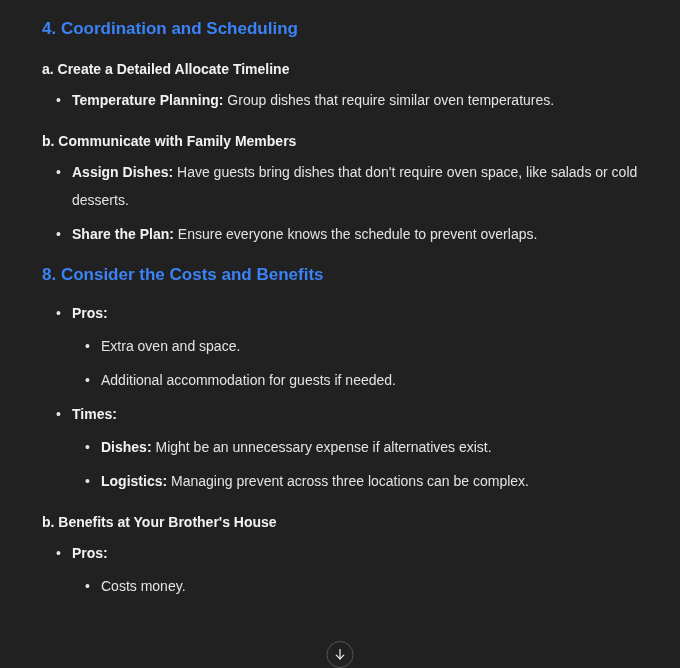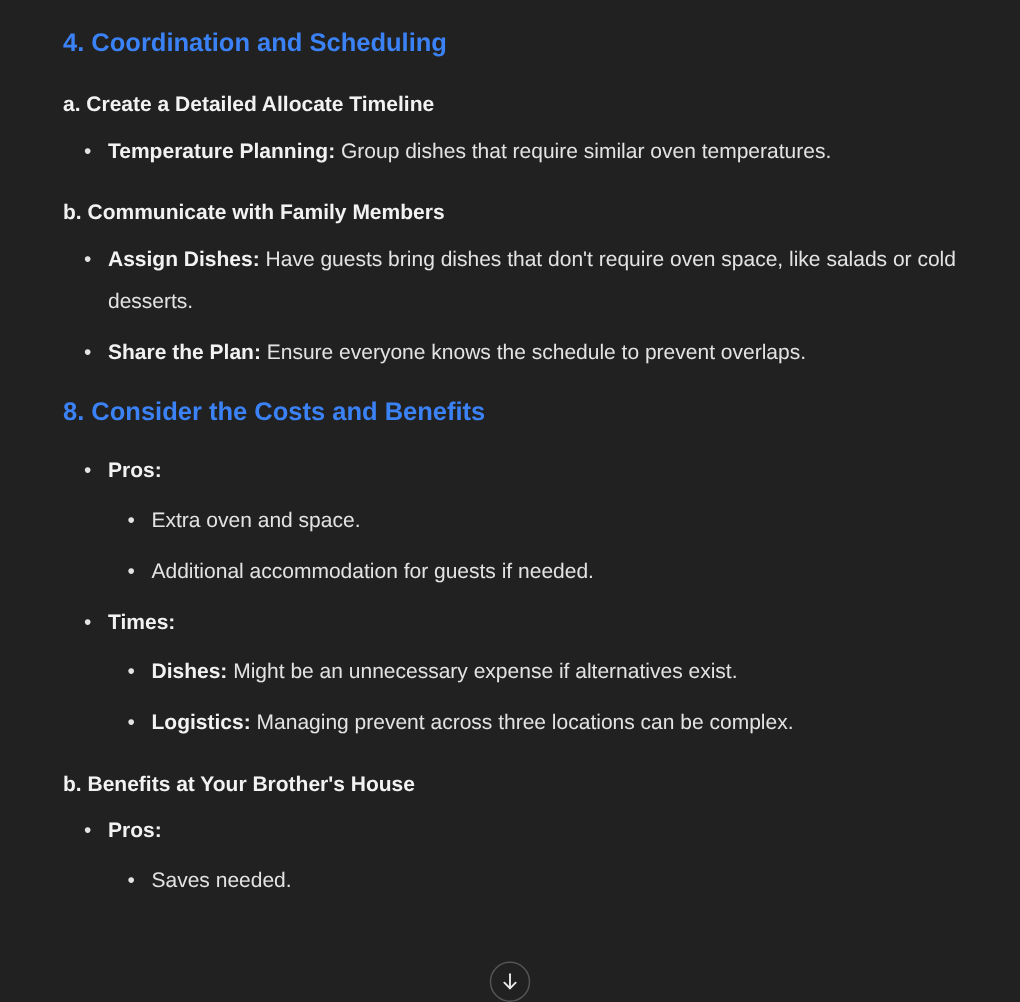--- a/index.html
+++ b/index.html
@@ -131,21 +131,21 @@
         </div>
       </div>
     </div>
 
     <div class="h4">b. Benefits at Your Brother's House</div>
     <div class="ul">
       <div class="li">
         <span class="b">Pros:</span>
         <div class="ul">
           <div class="li">
-            <span>Saves needed.</span>
+            <span>Costs money.</span>
           </div>
         </div>
       </div>
     </div>
 
   </div>
 
   <button class="scroll-btn">
     <span>
       <svg width="15" height="15" viewBox="0 0 24 24" fill="none" stroke="#ececec" stroke-width="2" stroke-linecap="round" stroke-linejoin="round">

